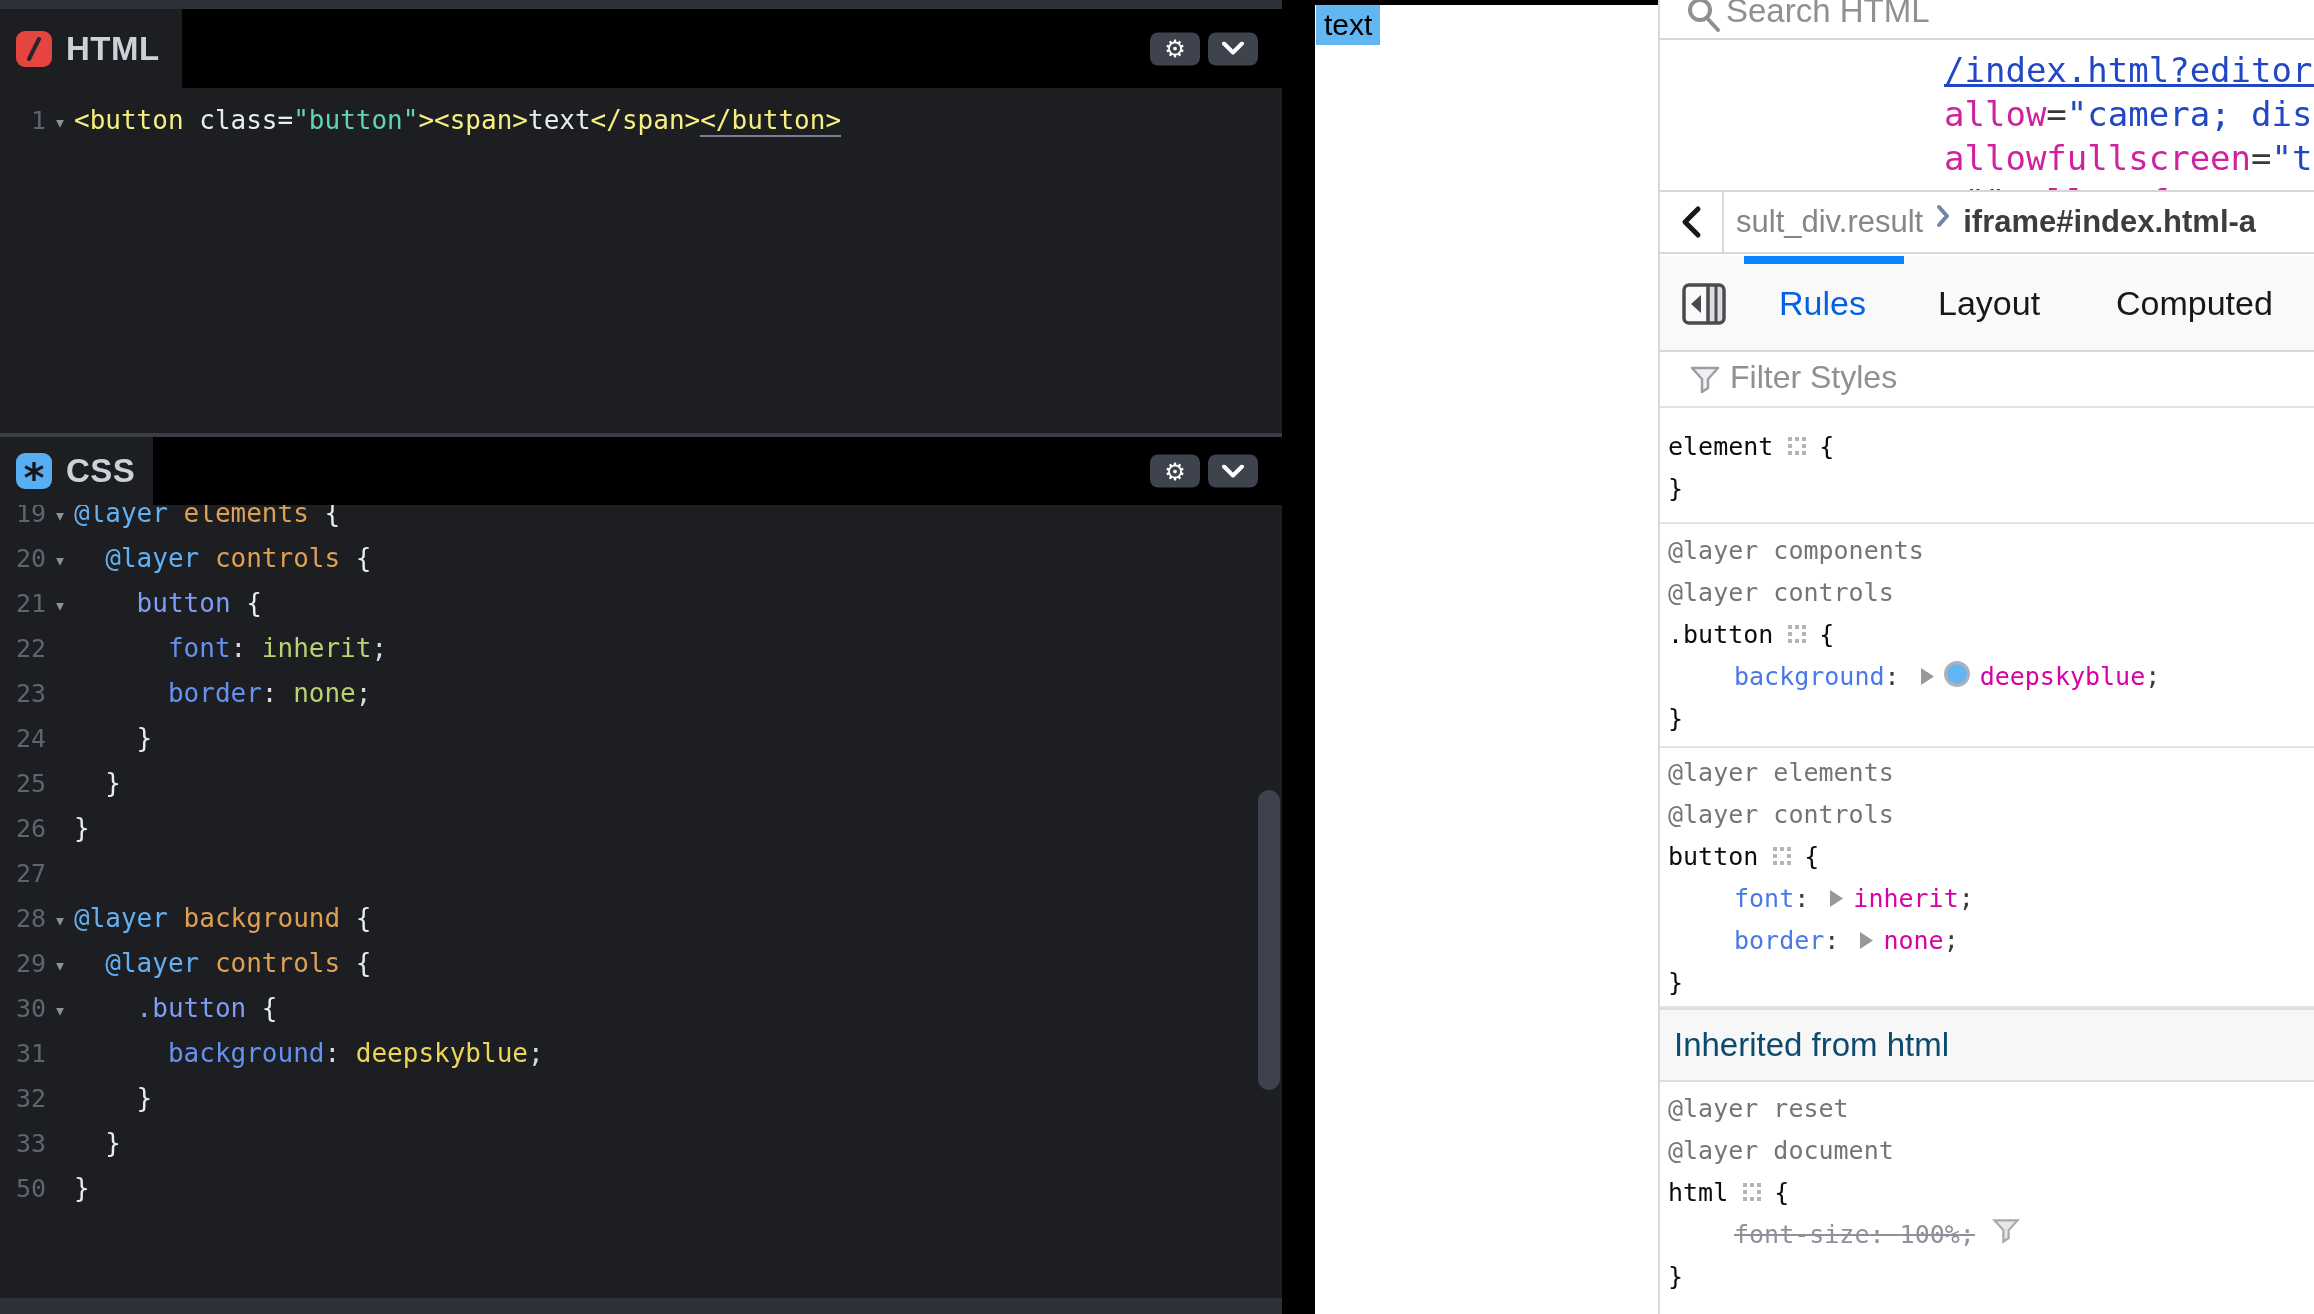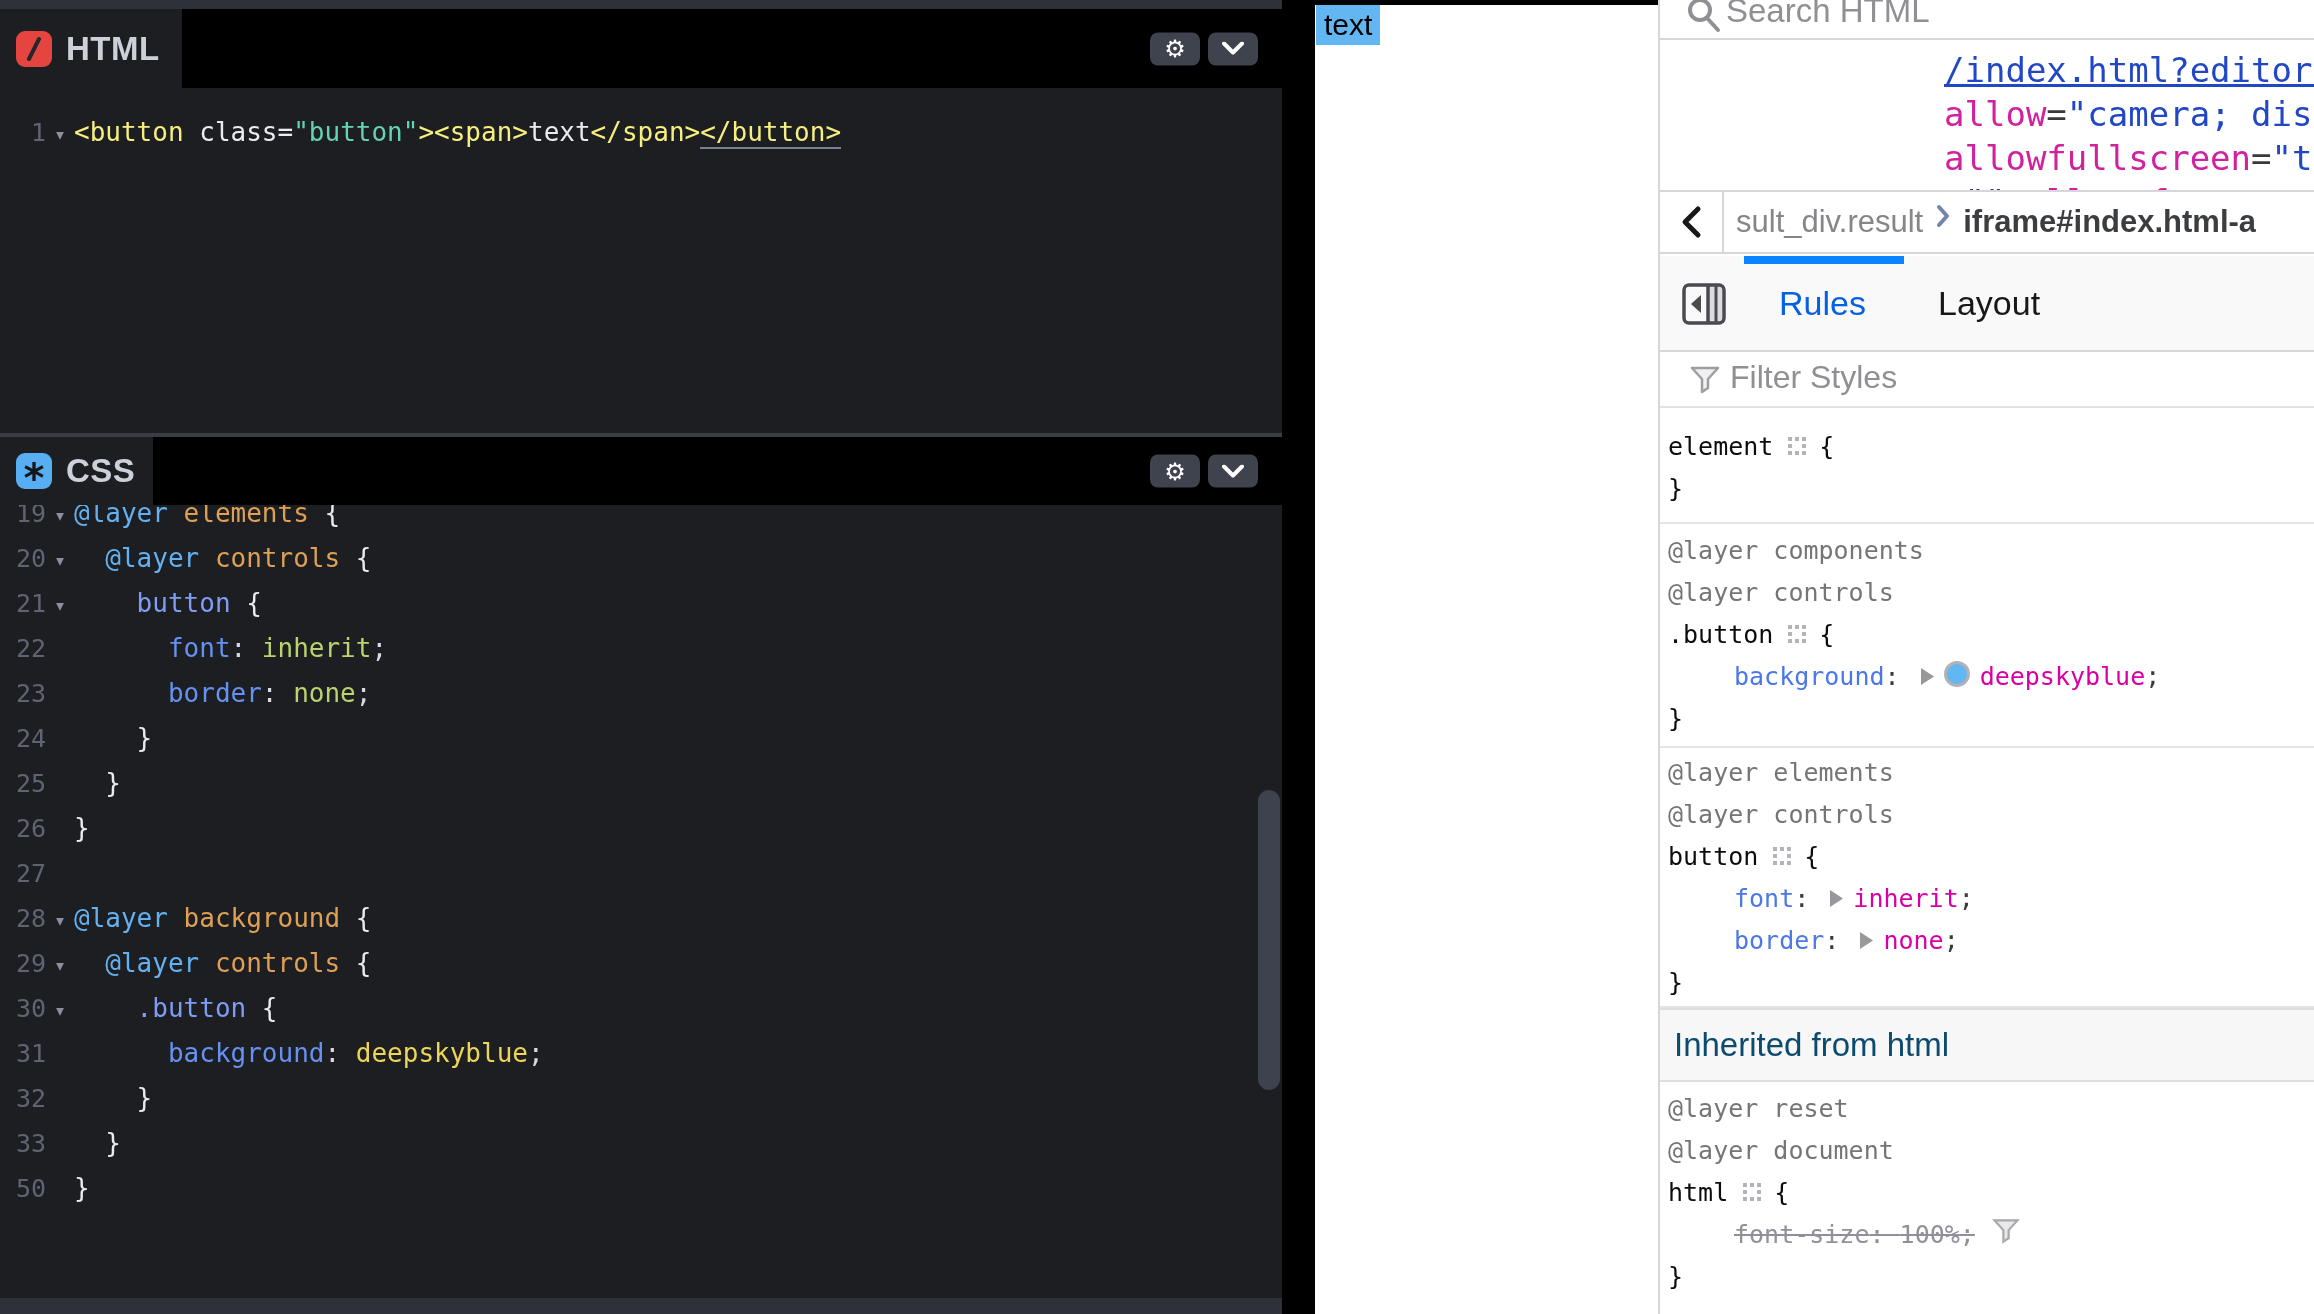--- a/index.html
+++ b/index.html
@@ -99,21 +99,21 @@
           border:3px solid #b2b2b6;vertical-align:-2px;margin-right:10px;}
   .mini-funnel{display:inline-block;margin-left:16px;vertical-align:-3px;}
 </style>
 </head>
 <body>
 
 <div class="stage">
 
   <div class="editors">
     <div class="code-lines" id="html-lines">
-        <div class="ed-line" style="top: 112px;"><span class="ed-num">1</span><span class="ed-fold">▾</span><span class="tk-t">&lt;button </span><span class="tk-p">class</span><span class="tk-p">=</span><span class="tk-s">"button"</span><span class="tk-t">&gt;&lt;span&gt;</span><span class="tk-p">text</span><span class="tk-t">&lt;/span&gt;</span><span class="tk-tu">&lt;/button&gt;</span></div>
+        <div class="ed-line" style="top: 100px;"><span class="ed-num">1</span><span class="ed-fold">▾</span><span class="tk-t">&lt;button </span><span class="tk-p">class</span><span class="tk-p">=</span><span class="tk-s">"button"</span><span class="tk-t">&gt;&lt;span&gt;</span><span class="tk-p">text</span><span class="tk-t">&lt;/span&gt;</span><span class="tk-tu">&lt;/button&gt;</span></div>
       </div>
     <div class="code-lines" id="css-lines">
         <div class="ed-line" style="top: 493px;"><span class="ed-num">19</span><span class="ed-fold">▾</span><span class="tk-kw">@layer</span><span class="tk-ln"> elements</span><span class="tk-br"> {</span></div>
         <div class="ed-line" style="top: 538px;"><span class="ed-num">20</span><span class="ed-fold">▾</span><span class="tk-kw">  @layer</span><span class="tk-ln"> controls</span><span class="tk-br"> {</span></div>
         <div class="ed-line" style="top: 583px;"><span class="ed-num">21</span><span class="ed-fold">▾</span><span class="tk-sel">    button</span><span class="tk-br"> {</span></div>
         <div class="ed-line" style="top: 628px;"><span class="ed-num">22</span><span class="ed-fold"></span><span class="tk-prop">      font</span><span class="tk-pu">:</span><span class="tk-gv"> inherit</span><span class="tk-pu">;</span></div>
         <div class="ed-line" style="top: 673px;"><span class="ed-num">23</span><span class="ed-fold"></span><span class="tk-prop">      border</span><span class="tk-pu">:</span><span class="tk-gv"> none</span><span class="tk-pu">;</span></div>
         <div class="ed-line" style="top: 718px;"><span class="ed-num">24</span><span class="ed-fold"></span><span class="tk-br">    }</span></div>
         <div class="ed-line" style="top: 763px;"><span class="ed-num">25</span><span class="ed-fold"></span><span class="tk-br">  }</span></div>
         <div class="ed-line" style="top: 808px;"><span class="ed-num">26</span><span class="ed-fold"></span><span class="tk-br">}</span></div>
@@ -221,20 +221,21 @@
         <svg width="46" height="44" viewBox="0 0 46 44">
           <rect x="27" y="4" width="14" height="36" fill="#dcdce0"></rect>
           <rect x="3" y="3" width="40" height="38" rx="5" fill="none" stroke="#4a4a4f" stroke-width="3.5"></rect>
           <line x1="27" y1="3" x2="27" y2="41" stroke="#4a4a4f" stroke-width="3.5"></line>
           <line x1="35" y1="3" x2="35" y2="41" stroke="#4a4a4f" stroke-width="3"></line>
           <polygon points="20,13 10,22 20,31" fill="#4a4a4f"></polygon>
         </svg>
       </button>
       <button class="dt-tab tab-rules active">Rules</button>
       <button class="dt-tab tab-layout">Layout</button>
+      <button class="dt-tab tab-computed">Computed</button>
     </div>
 
     <div class="dt-row filter-row">
       <svg class="filter-icon" width="34" height="34" viewBox="0 0 34 34">
         <path d="M4 5 H30 L20 16 V25 L14 29 V16 Z" fill="#f0f0f2" stroke="#9d9da2" stroke-width="2.5" stroke-linejoin="round"></path>
       </svg>
       <span class="filter-ph">Filter Styles</span>
     </div>
 
     <div id="rules-area">

